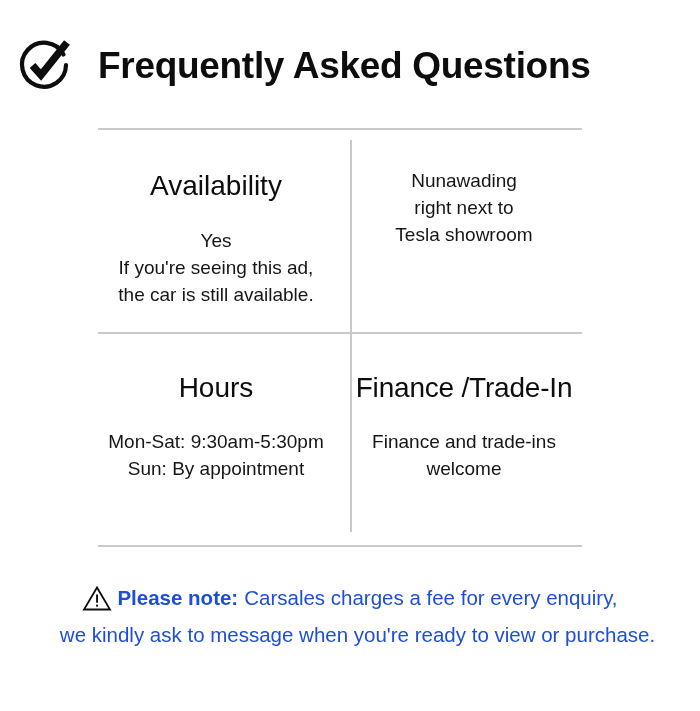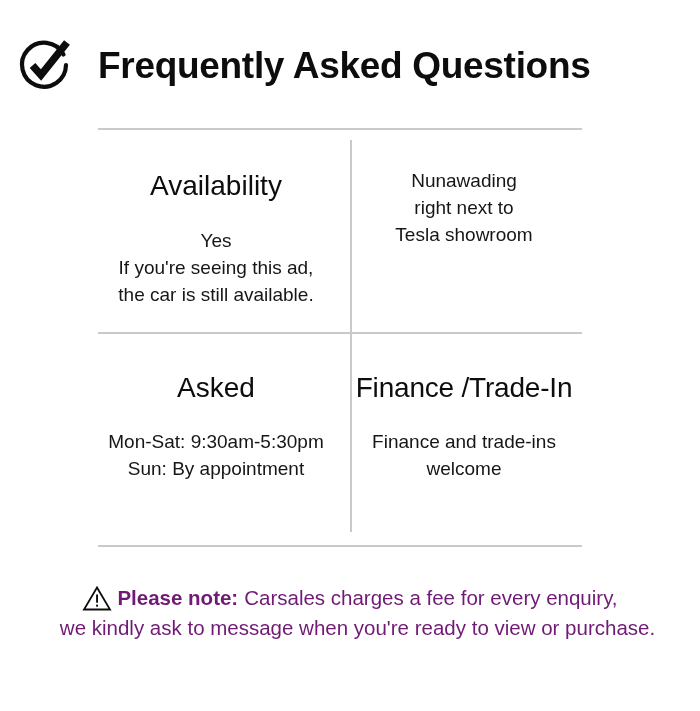--- a/index.html
+++ b/index.html
@@ -118,21 +118,21 @@
 
   
   .footer-note {
     position: absolute;
     left: 0;
     top: 583px;
     width: 700px;
     text-align: center;
     font-size: 20.5px;
     line-height: 29px;
-    color: #701a75;
+    color: #1d4ed8;
   }
   .footer-line-1 {
     display: flex;
     align-items: center;
     justify-content: center;
     gap: 0;
     white-space: nowrap;
   }
   .warn-icon {
     width: 30px;
@@ -141,21 +141,21 @@
     display: block;
     margin-right: 5px;
     position: relative;
     top: 1px;
   }
   .bold-lead {
     font-weight: bold;
     margin-right: 6px;
   }
   .footer-line-2 {
-    margin-top: 1px;
+    margin-top: 8px;
     white-space: nowrap;
     padding-left: 15px;
   }
 </style>
 </head>
 <body>
 
 <div class="page">
 
   <div class="header">
@@ -188,21 +188,21 @@
         <div class="cell-body">
           <div>Nunawading</div>
           <div>right next to</div>
           <div>Tesla showroom</div>
         </div>
       </div>
     </div>
 
     <div class="faq-row row-two">
       <div class="faq-cell left">
-        <div class="cell-heading">Asked</div>
+        <div class="cell-heading">Hours</div>
         <div class="cell-body">
           <div>Mon-Sat: 9:30am-5:30pm</div>
           <div>Sun: By appointment</div>
         </div>
       </div>
       <div class="faq-cell right">
         <div class="cell-heading finance-heading">Finance /Trade-In</div>
         <div class="cell-body">
           <div>Finance and trade-ins</div>
           <div>welcome</div>

